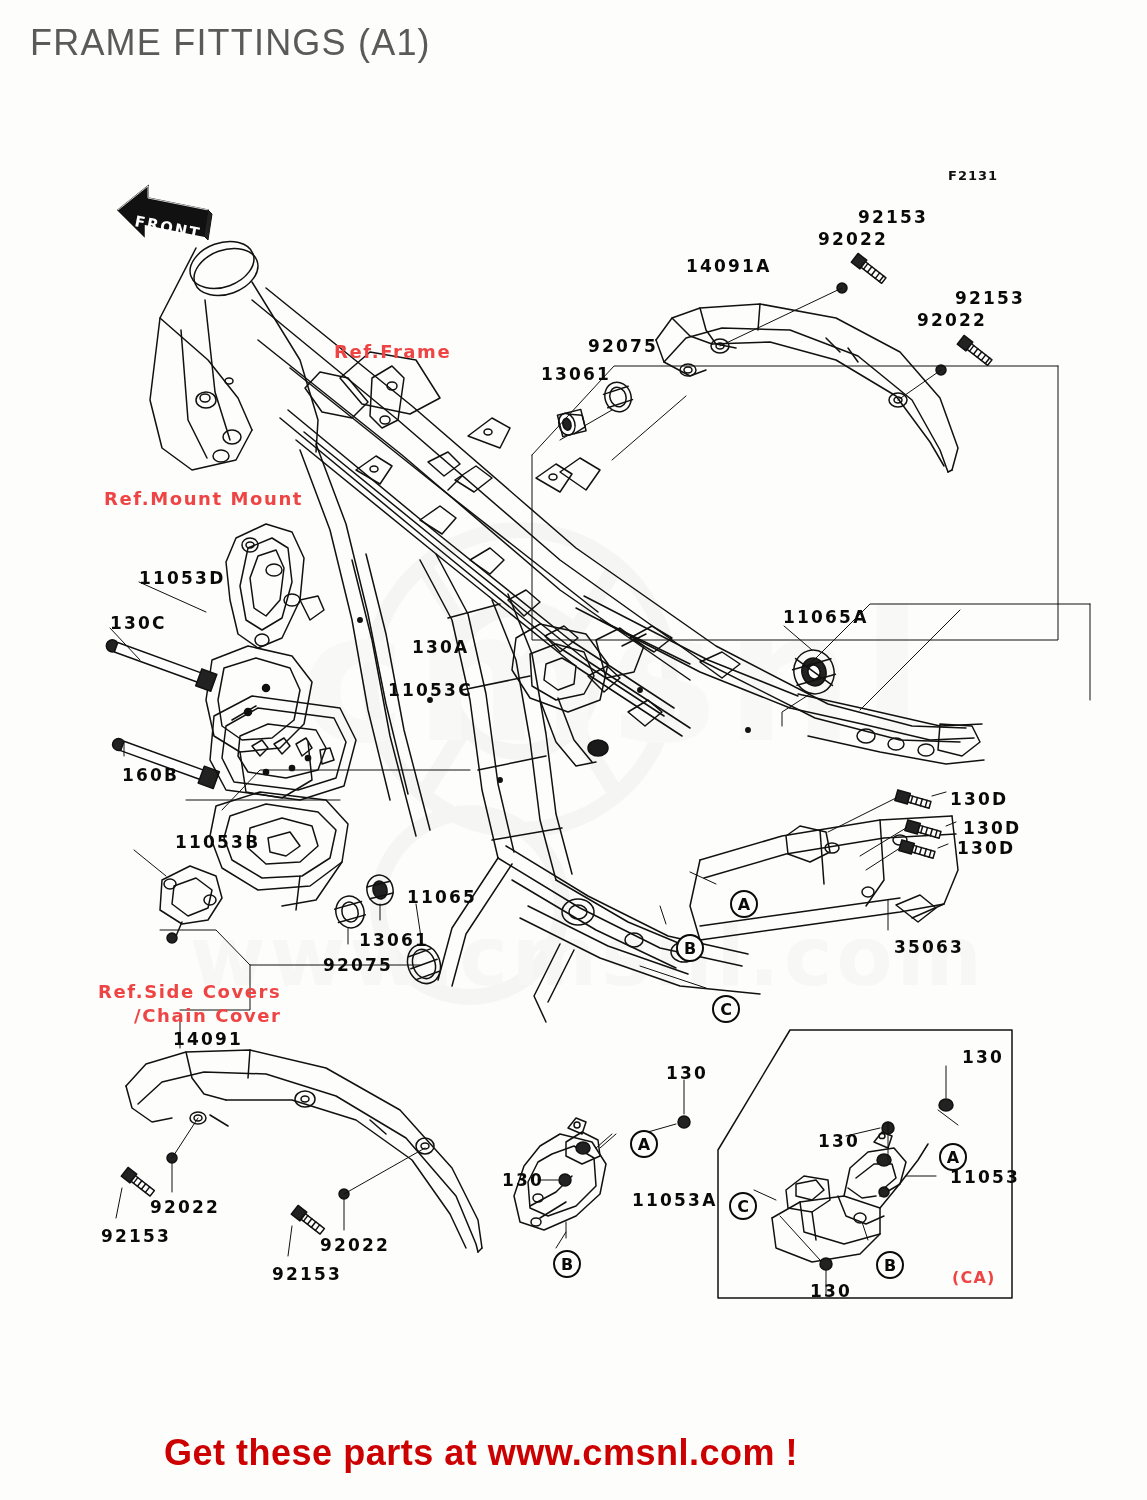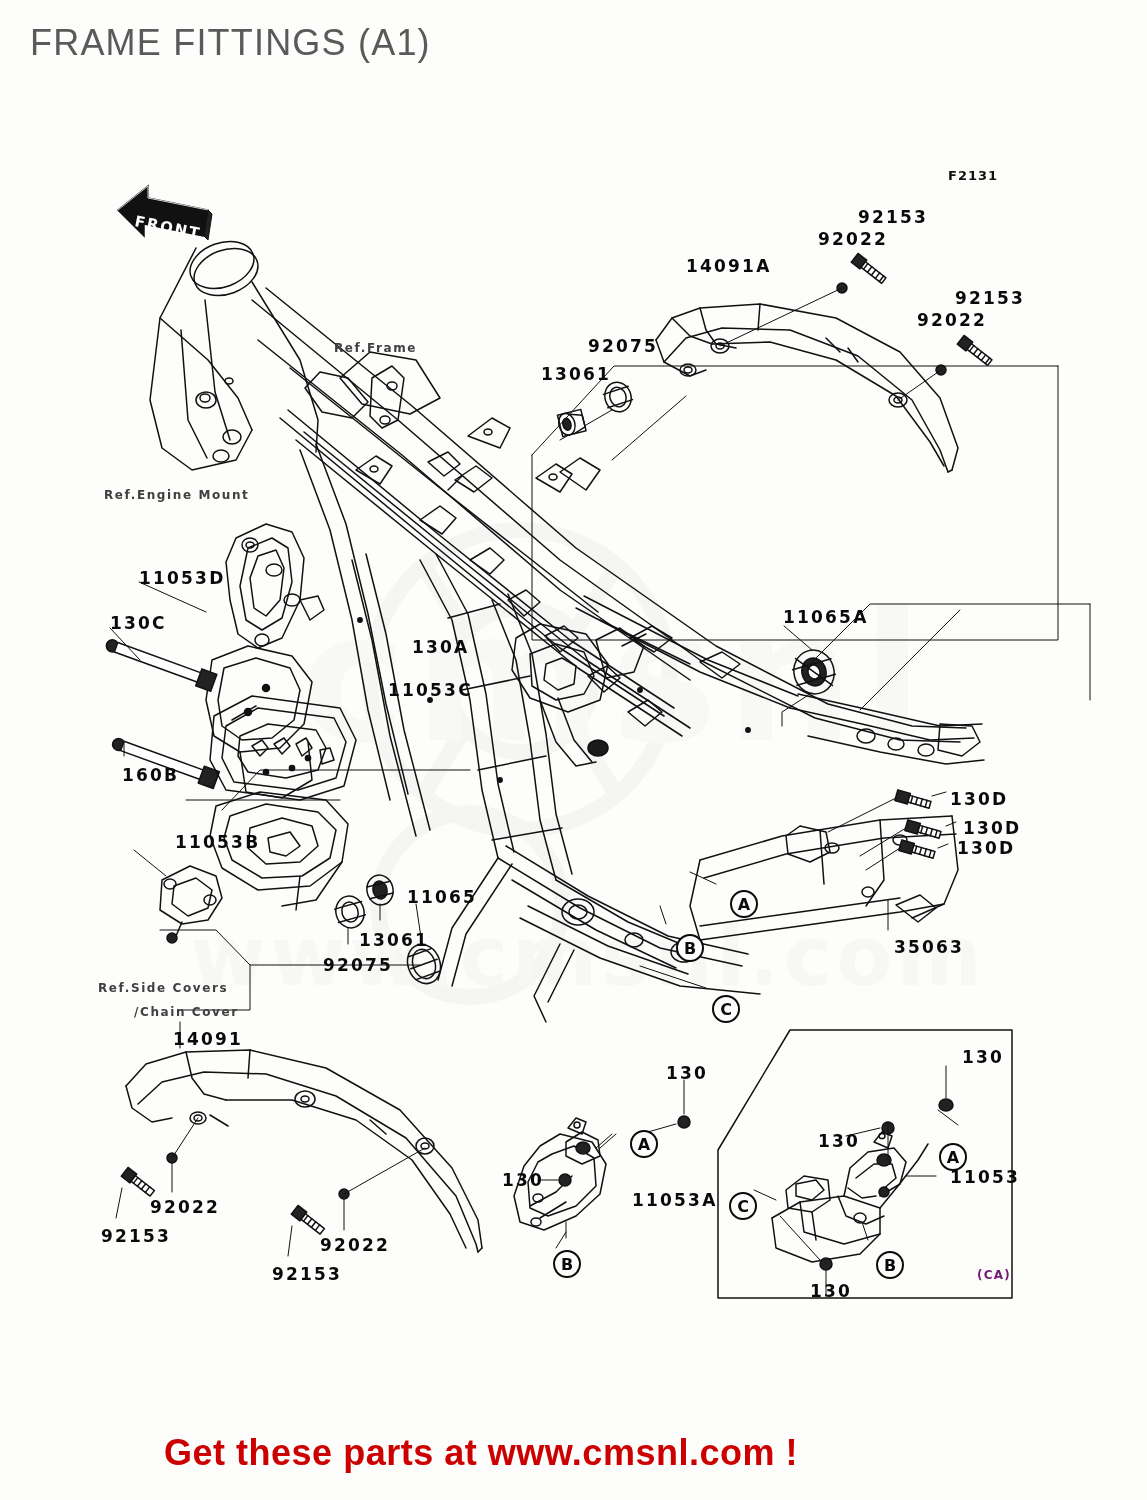--- a/index.html
+++ b/index.html
@@ -26,27 +26,27 @@
   }
   .pnum{
     position:absolute;
     font-family:"DejaVu Sans", sans-serif;
     font-size:17px;font-weight:700;color:#0a0a0a;
     letter-spacing:2.2px;white-space:nowrap;
   }
   .reflbl{
     position:absolute;
     font-family:"DejaVu Sans", sans-serif;
-    font-size:12px;font-weight:700;color:#404040;
+    font-size:18px;font-weight:700;color:#ef4444;
     letter-spacing:1.6px;white-space:nowrap;
   }
   .ca-lbl{
     position:absolute;
     font-family:"DejaVu Sans", sans-serif;
-    font-size:12px;font-weight:700;color:#701a75;letter-spacing:1.2px;margin-left:25px;
+    font-size:16px;font-weight:700;color:#ef4444;letter-spacing:1.2px;
   }
   .marker{
     position:absolute;width:28px;height:28px;border:2px solid #0a0a0a;
     border-radius:50%;background:#fdfdfb;
     display:flex;align-items:center;justify-content:center;
     font-family:"DejaVu Sans", sans-serif;
     font-size:16px;font-weight:700;color:#0a0a0a;
     box-sizing:border-box;
   }
   #front-arrow{position:absolute;left:112px;top:180px;width:110px;height:90px;}
@@ -454,21 +454,21 @@
   </g>
 </svg>
 
 <div id="page-title">FRAME FITTINGS (A1)</div>
 <div id="sheet-code">F2131</div>
 <div id="footer-banner">Get these parts at www.cmsnl.com !</div>
 <div class="ca-lbl" style="left:952px;top:1268px;">(CA)</div>
 
 <div id="ref-layer">
     <div class="reflbl" style="left: 334px; top: 341px;">Ref.Frame</div>
-    <div class="reflbl" style="left: 104px; top: 488px;">Ref.Engine Mount</div>
+    <div class="reflbl" style="left: 104px; top: 488px;">Ref.Mount Mount</div>
     <div class="reflbl" style="left: 98px; top: 981px;">Ref.Side Covers</div>
     <div class="reflbl" style="left: 134px; top: 1005px;">/Chain Cover</div>
   </div>
 <div id="pnum-layer">
     <div class="pnum" style="left: 858px; top: 207px;">92153</div>
     <div class="pnum" style="left: 818px; top: 229px;">92022</div>
     <div class="pnum" style="left: 686px; top: 256px;">14091A</div>
     <div class="pnum" style="left: 955px; top: 288px;">92153</div>
     <div class="pnum" style="left: 917px; top: 310px;">92022</div>
     <div class="pnum" style="left: 588px; top: 336px;">92075</div>

